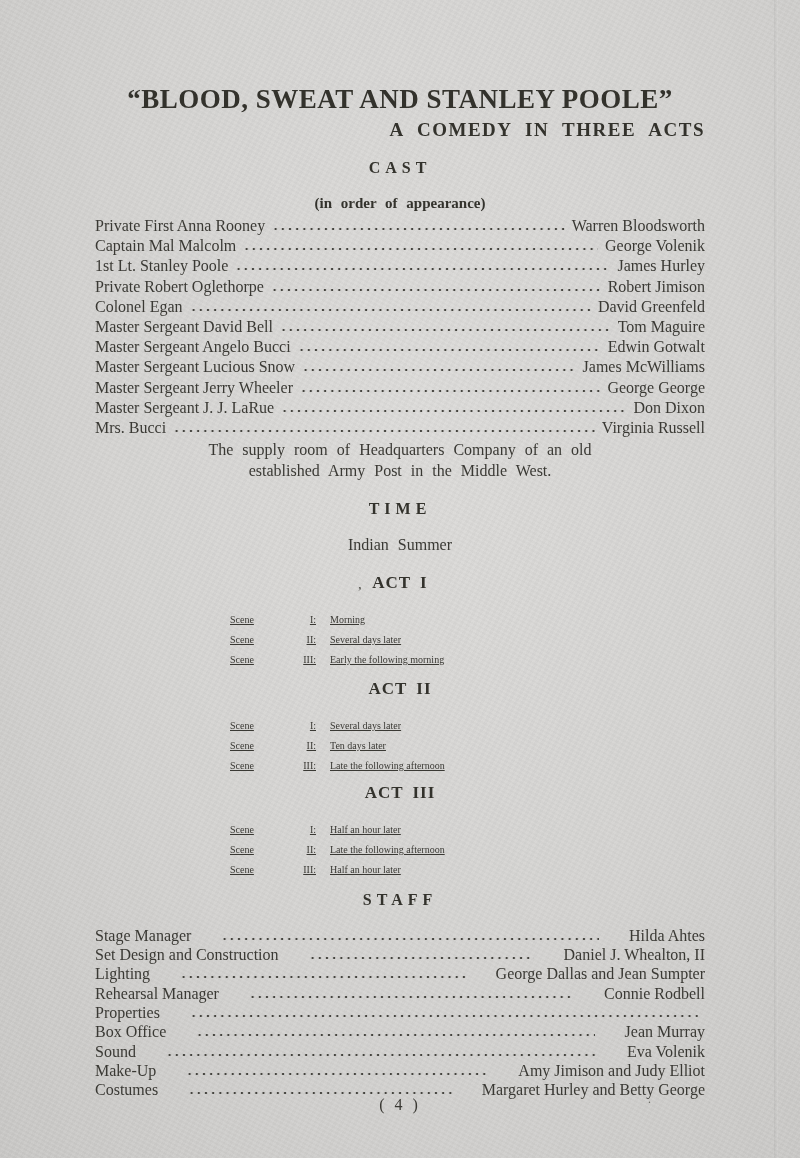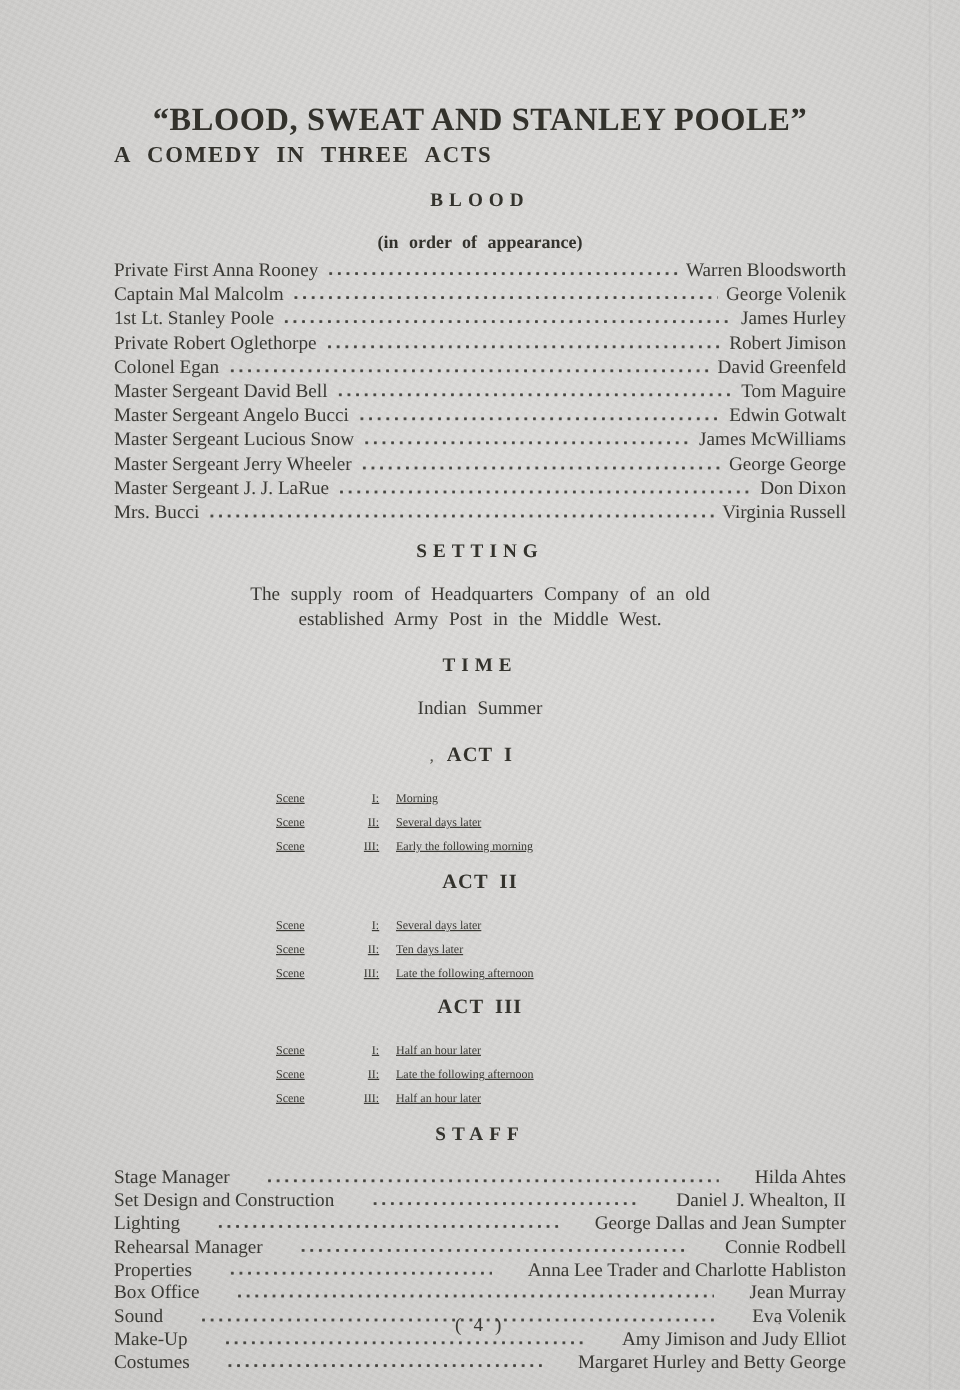--- a/index.html
+++ b/index.html
@@ -21,21 +21,21 @@
     background: linear-gradient(to right, rgba(0,0,0,0.05), rgba(255,255,255,0.10));
   }
   .content { position: absolute; left: 95px; right: 95px; top: 0; }
 
   .title {
     margin: 84px 0 0 0; text-align: center;
     font-size: 27px; font-weight: bold; letter-spacing: 0.5px;
     color: #33322c; line-height: 31px;
   }
   .subtitle {
-    margin-top: 3px; text-align: left;
+    margin-top: 3px; text-align: right;
     font-size: 19px; font-weight: bold; letter-spacing: 1.5px; word-spacing: 7px;
     color: #33322c; line-height: 24px;
   }
   .sec-heading {
     text-align: center; font-weight: bold; font-size: 16px;
     letter-spacing: 5px; line-height: 20px; color: #33322c;
   }
   .cast-heading { margin-top: 16px; }
   .subhead {
     text-align: center; font-weight: bold; font-size: 15px;
@@ -81,21 +81,21 @@
 
 <div class="page">
   <div class="crease"></div>
 
   <div class="content">
 
     <h1 class="title">“BLOOD, SWEAT AND STANLEY POOLE”</h1>
     <h2 class="subtitle">A COMEDY IN THREE ACTS</h2>
 
     <section>
-      <h3 class="sec-heading cast-heading">BLOOD</h3>
+      <h3 class="sec-heading cast-heading">CAST</h3>
       <div class="subhead">(in order of appearance)</div>
       <div class="roster cast-list">
 
           <div class="row">
             <span class="role">Private First Anna Rooney</span>
             <span class="leader"></span>
             <span class="name">Warren Bloodsworth</span>
           </div>
 
           <div class="row">
@@ -155,21 +155,20 @@
 
           <div class="row">
             <span class="role">Mrs. Bucci</span>
             <span class="leader"></span>
             <span class="name">Virginia Russell</span>
           </div>
         </div>
     </section>
 
     <section>
-      <h3 class="sec-heading setting-heading">SETTING</h3>
       <div class="center-text">The supply room of Headquarters Company of an old</div>
       <div class="center-text" style="margin-top:0;">established Army Post in the Middle West.</div>
     </section>
 
     <section>
       <h3 class="sec-heading time-heading">TIME</h3>
       <div class="center-text">Indian Summer</div>
     </section>
 
     <section>
@@ -268,21 +267,20 @@
 
           <div class="row">
             <span class="role">Rehearsal Manager</span>
             <span class="leader"></span>
             <span class="name">Connie Rodbell</span>
           </div>
 
           <div class="row">
             <span class="role">Properties</span>
             <span class="leader"></span>
-            <span class="name">Anna Lee Trader and Charlotte Habliston</span>
           </div>
 
           <div class="row">
             <span class="role">Box Office</span>
             <span class="leader"></span>
             <span class="name">Jean Murray</span>
           </div>
 
           <div class="row">
             <span class="role">Sound</span>

